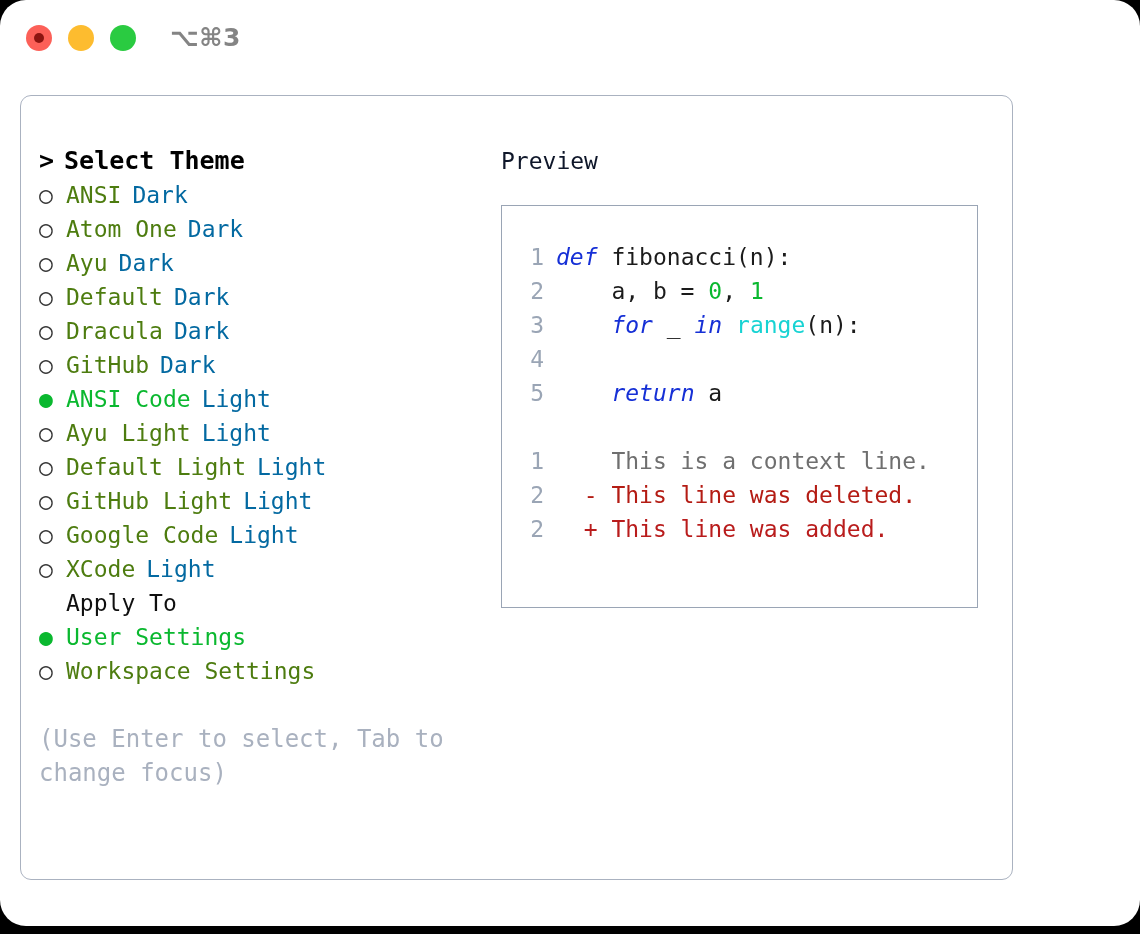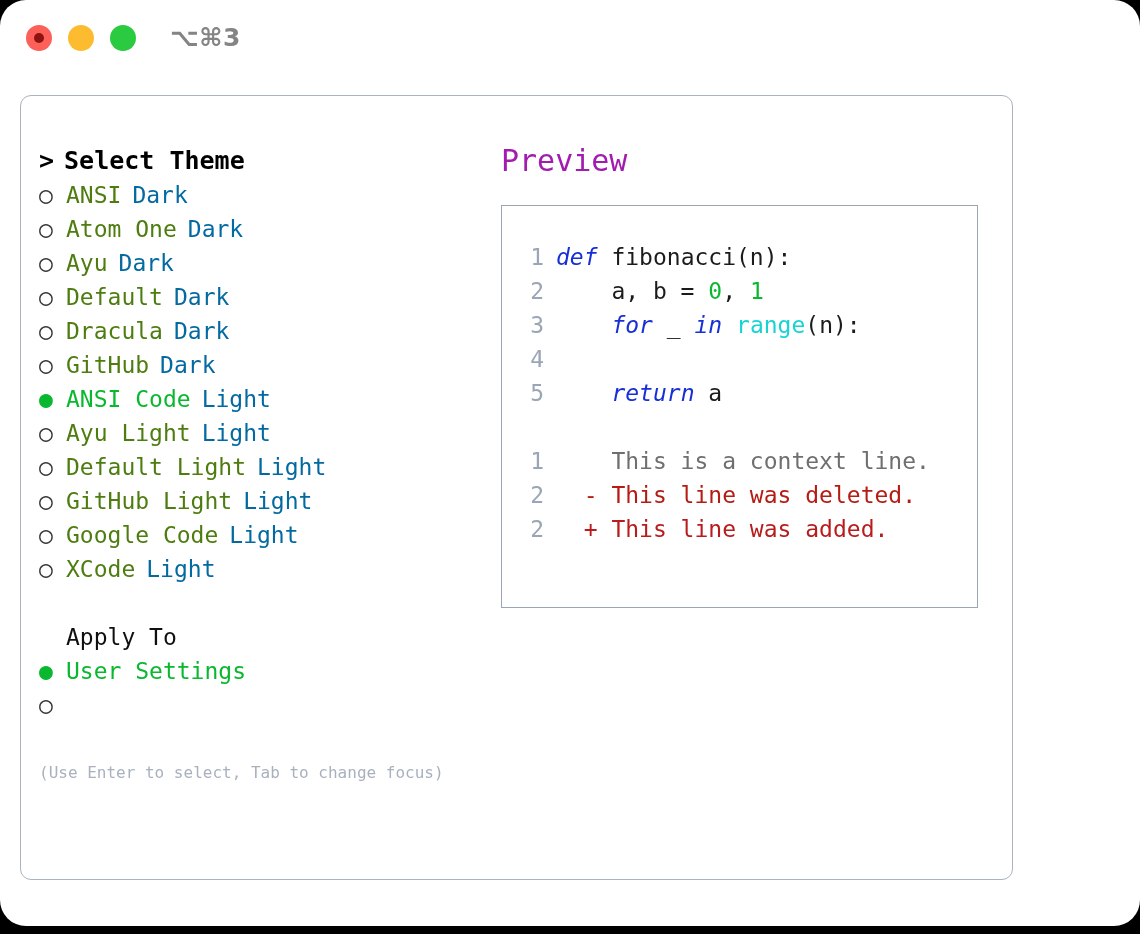--- a/index.html
+++ b/index.html
@@ -134,48 +134,47 @@
   .bullet.sel { color: #0ab82f; }
   .opt-label { color: #4d7c0f; }
   .opt-label.sel { color: #0ab82f; }
   .opt-kind {
     color: #0369a1;
     margin-left: 11px;
     text-align: center;
   }
 
   .subsection {
-    margin-top: 34px;
   }
   .subsection-title {
     font-size: 23px;
     color: #0f0f0f;
     line-height: 34px;
     padding-left: 27px;
     white-space: nowrap;
   }
 
   .hint {
     margin-top: 34px;
-    font-size: 16px;
+    font-size: 24px;
     color: #a9b1bf;
     line-height: 34px;
     width: 410px;
   }
 
   
   .right-col {
     position: absolute;
     left: 480px;
     top: 48px;
     width: 490px;
   }
   .preview-title {
-    font-size: 30px;
-    color: #a21caf;
+    font-size: 23px;
+    color: #0f172a;
     line-height: 34px;
     white-space: nowrap;
   }
   .preview-box {
     margin-top: 27px;
     width: 477px;
     height: 403px;
     border: 1.5px solid #9aa5b5;
     background: #ffffff;
     box-sizing: border-box;
@@ -299,20 +298,21 @@
 
         <div class="subsection">
           <div class="subsection-title">Apply To</div>
           <div class="opt-list" id="apply-list">
               <div class="opt-row">
                 <span class="bullet sel">●</span>
                 <span class="opt-label sel">User Settings</span>
               </div>
               <div class="opt-row">
                 <span class="bullet">○</span>
+                <span class="opt-label">Workspace Settings</span>
               </div>
             </div>
         </div>
 
         <div class="hint">(Use Enter to select, Tab to change focus)</div>
       </div>
 
       <div class="right-col">
         <div class="preview-title">Preview</div>
 

